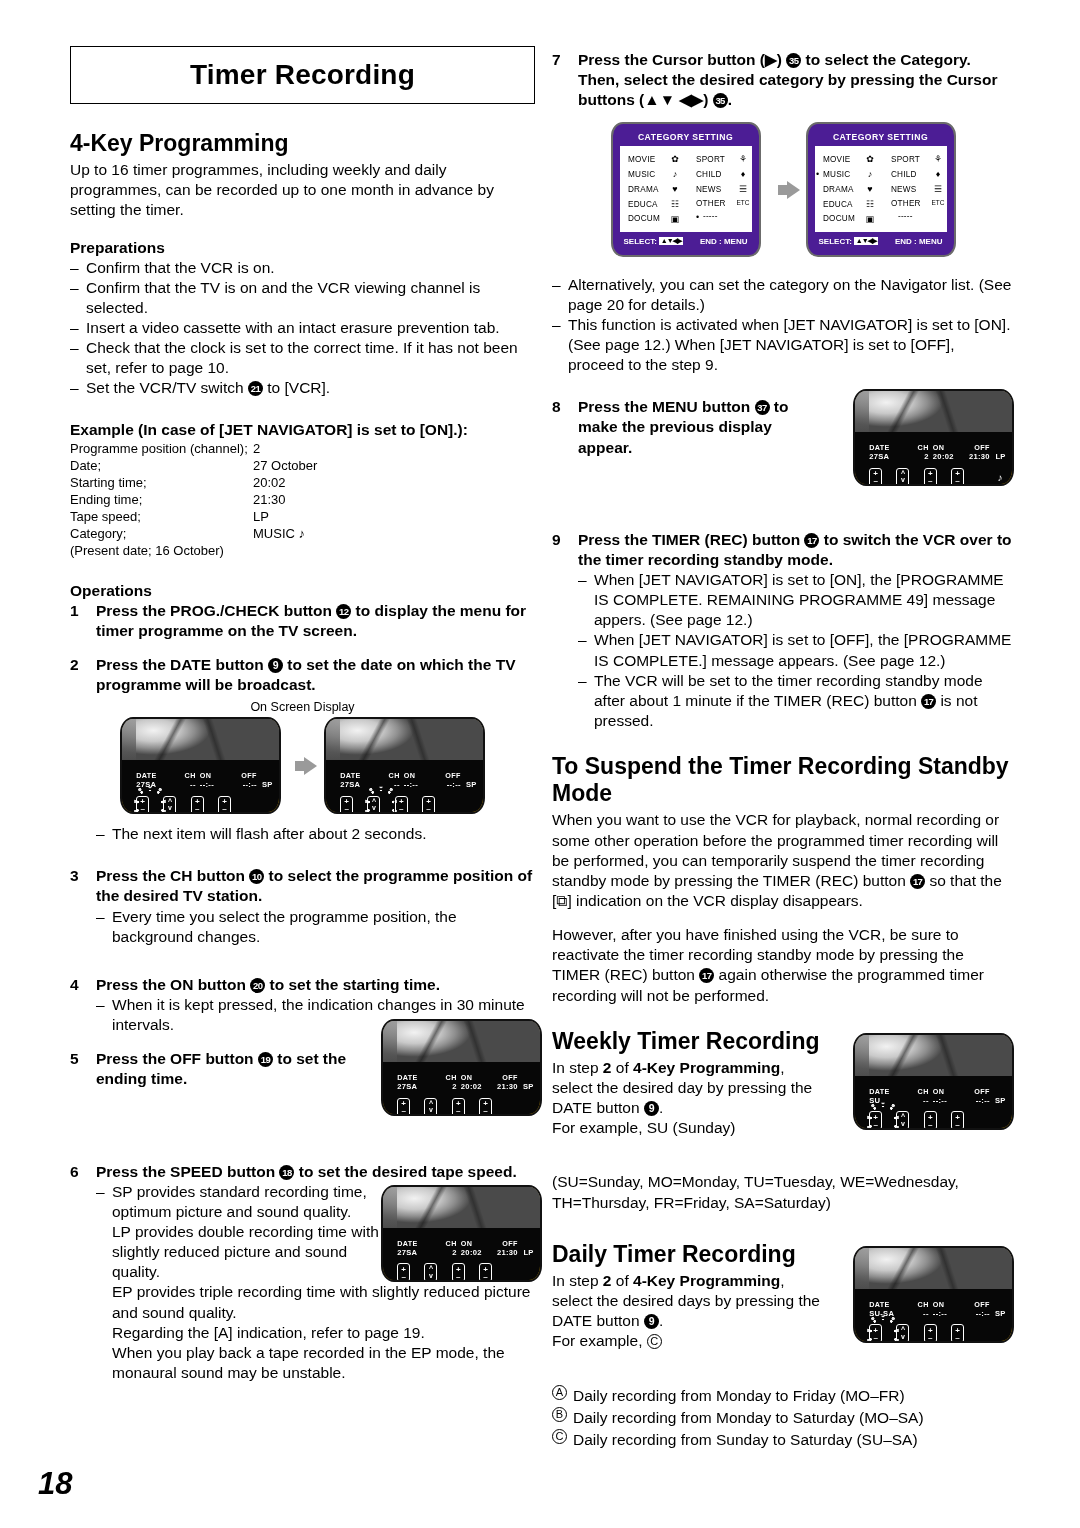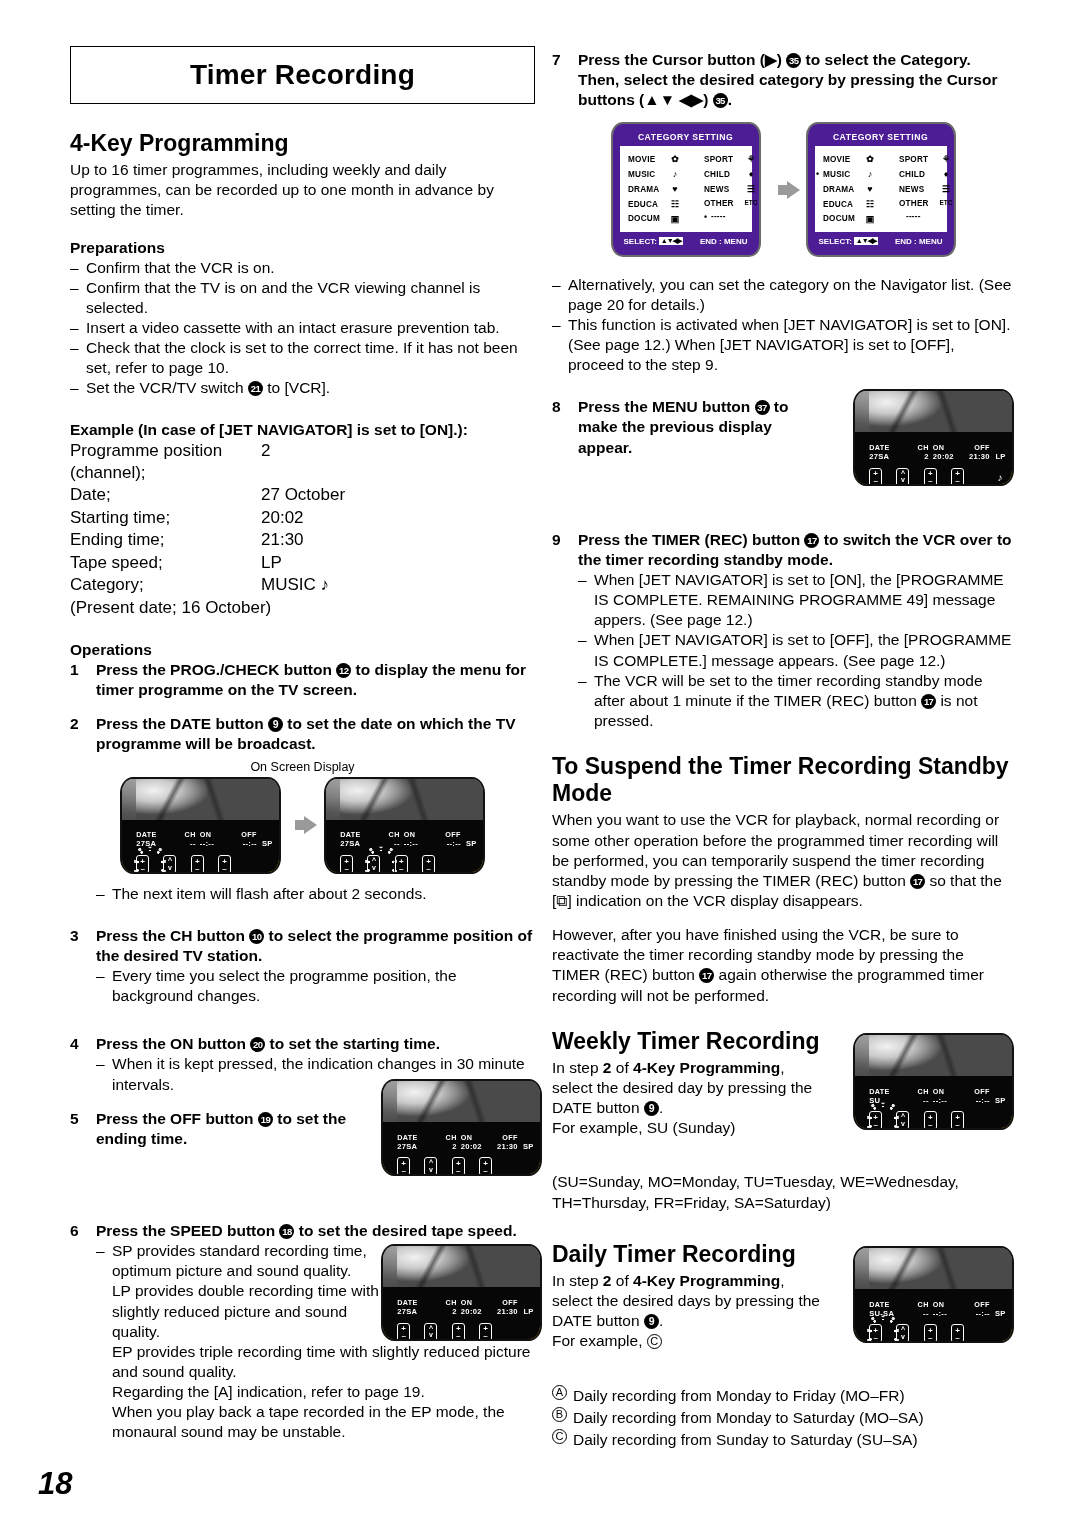--- a/index.html
+++ b/index.html
@@ -43,21 +43,21 @@
   .dash > .txt { flex:1; }
 
   
   .step { display:flex; font-size:15.5px; line-height:1.30; font-weight:bold; }
   .step > .n { width:26px; flex:none; }
   .step > .txt { flex:1; }
 
   .indent { padding-left:26px; }
 
   
-  .exrow { display:flex; font-size:17px; line-height:1.32;gap:8px; }
+  .exrow { display:flex; font-size:13px; line-height:1.32; }
   .exrow > .k { width:183px; flex:none; }
   .exrow > .v { flex:1; }
 
   
   .cnum {
     display:inline-block;
     background:#000000; color:#fff;
     border-radius:50%;
     font-weight:bold;
     text-align:center;
@@ -159,21 +159,21 @@
     background:#4c1d95;
     border-radius:12px/14px;
     border:2px solid #6b6b6b;
     padding:5px 7px 9px 7px;
     font-family:"Liberation Sans", sans-serif;
   }
   .cat-title { text-align:center; color:#fff; font-size:8.6px; font-weight:bold; letter-spacing:.5px; padding:3px 0 4px; }
   .cat-body { background:#fff; padding:6px 6px 5px 6px; }
   .cat-grid { display:flex; justify-content:center; gap:14px; }
   .cat-col { }
-  .cat-row { display:flex; align-items:center; font-size:8.2px; font-weight:bold; line-height:1.65; color:#000;padding-left:8px; }
+  .cat-row { display:flex; align-items:center; font-size:8.2px; font-weight:normal; line-height:1.65; color:#000; }
   .cat-row .bullet { width:7px; font-size:9px; line-height:1; text-align:left; }
   .cat-row .nm { width:40px; letter-spacing:.2px; }
   .cat-row .ic { width:14px; text-align:center; font-size:9px; }
   .cat-foot { display:flex; justify-content:space-between; align-items:center; color:#fff; font-size:8px; font-weight:bold; padding:5px 4px 0 4px; }
   .selbox { display:inline-block; background:#fff; color:#000; font-size:7px; padding:0 2px; margin-left:2px; letter-spacing:-1px; vertical-align:1px; }
 
   .arrow-right {
     width:0;height:0;
     border-left:13px solid #9a9a9a;
     border-top:9px solid transparent;

